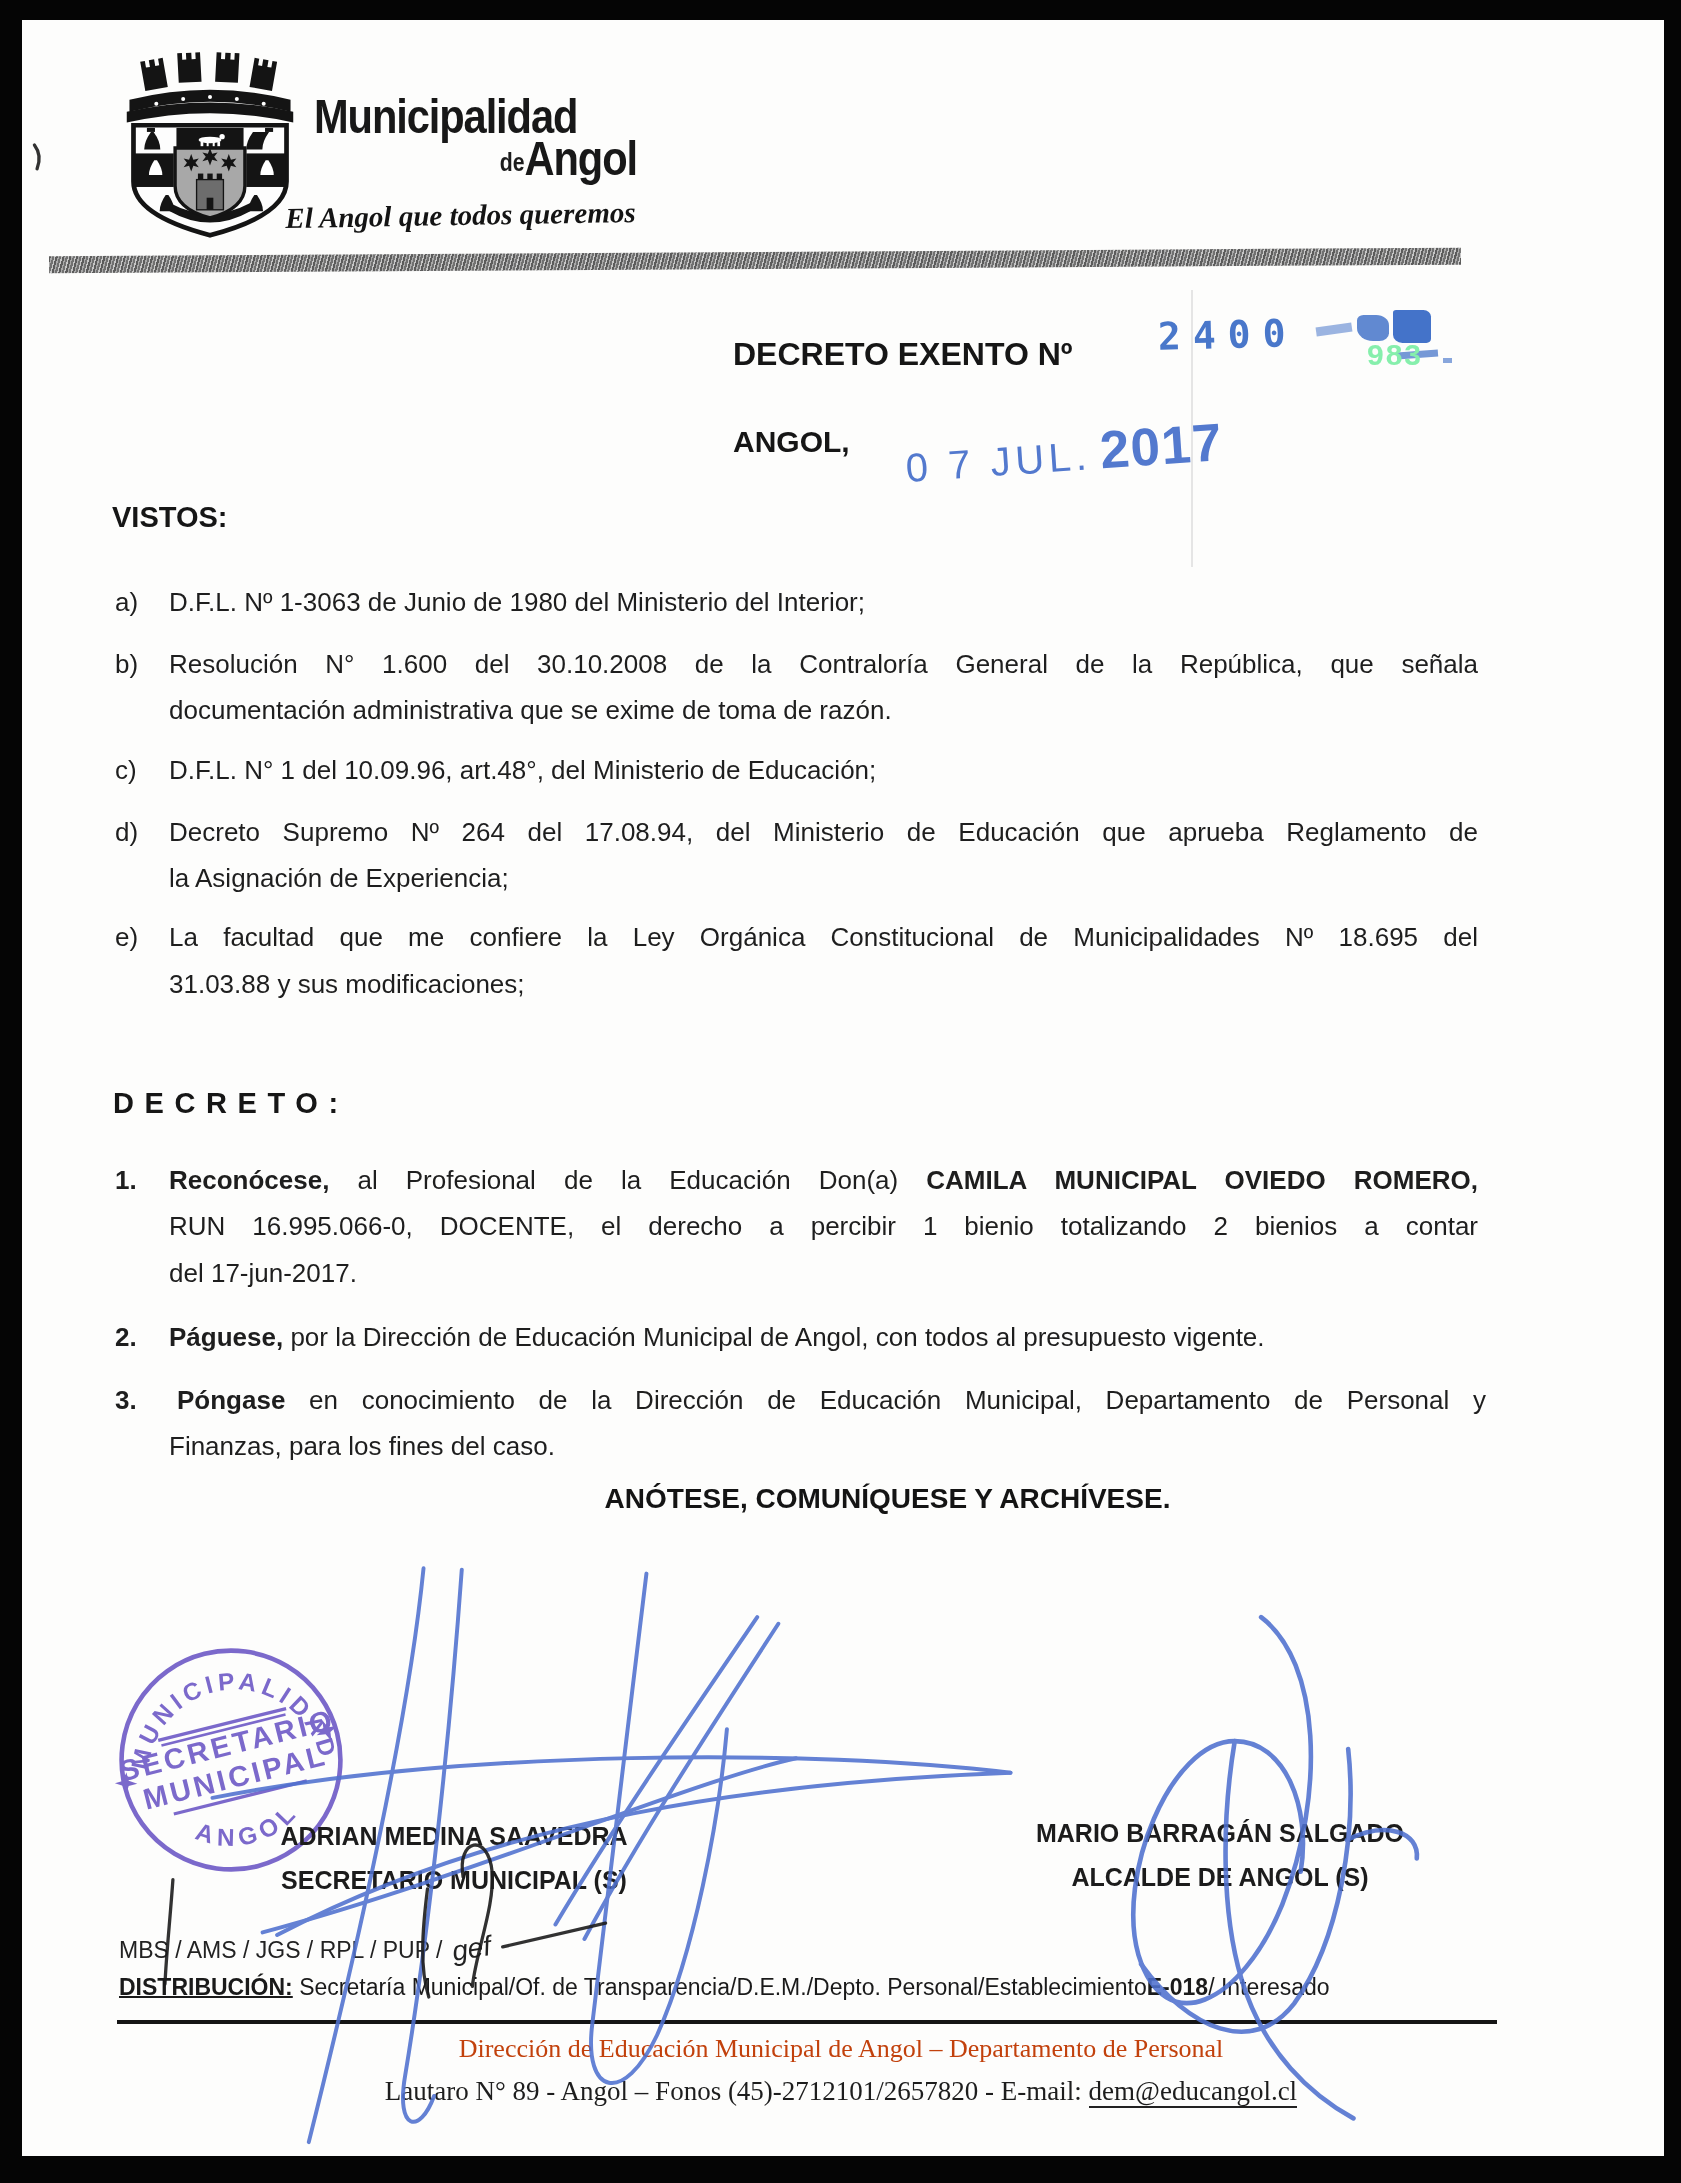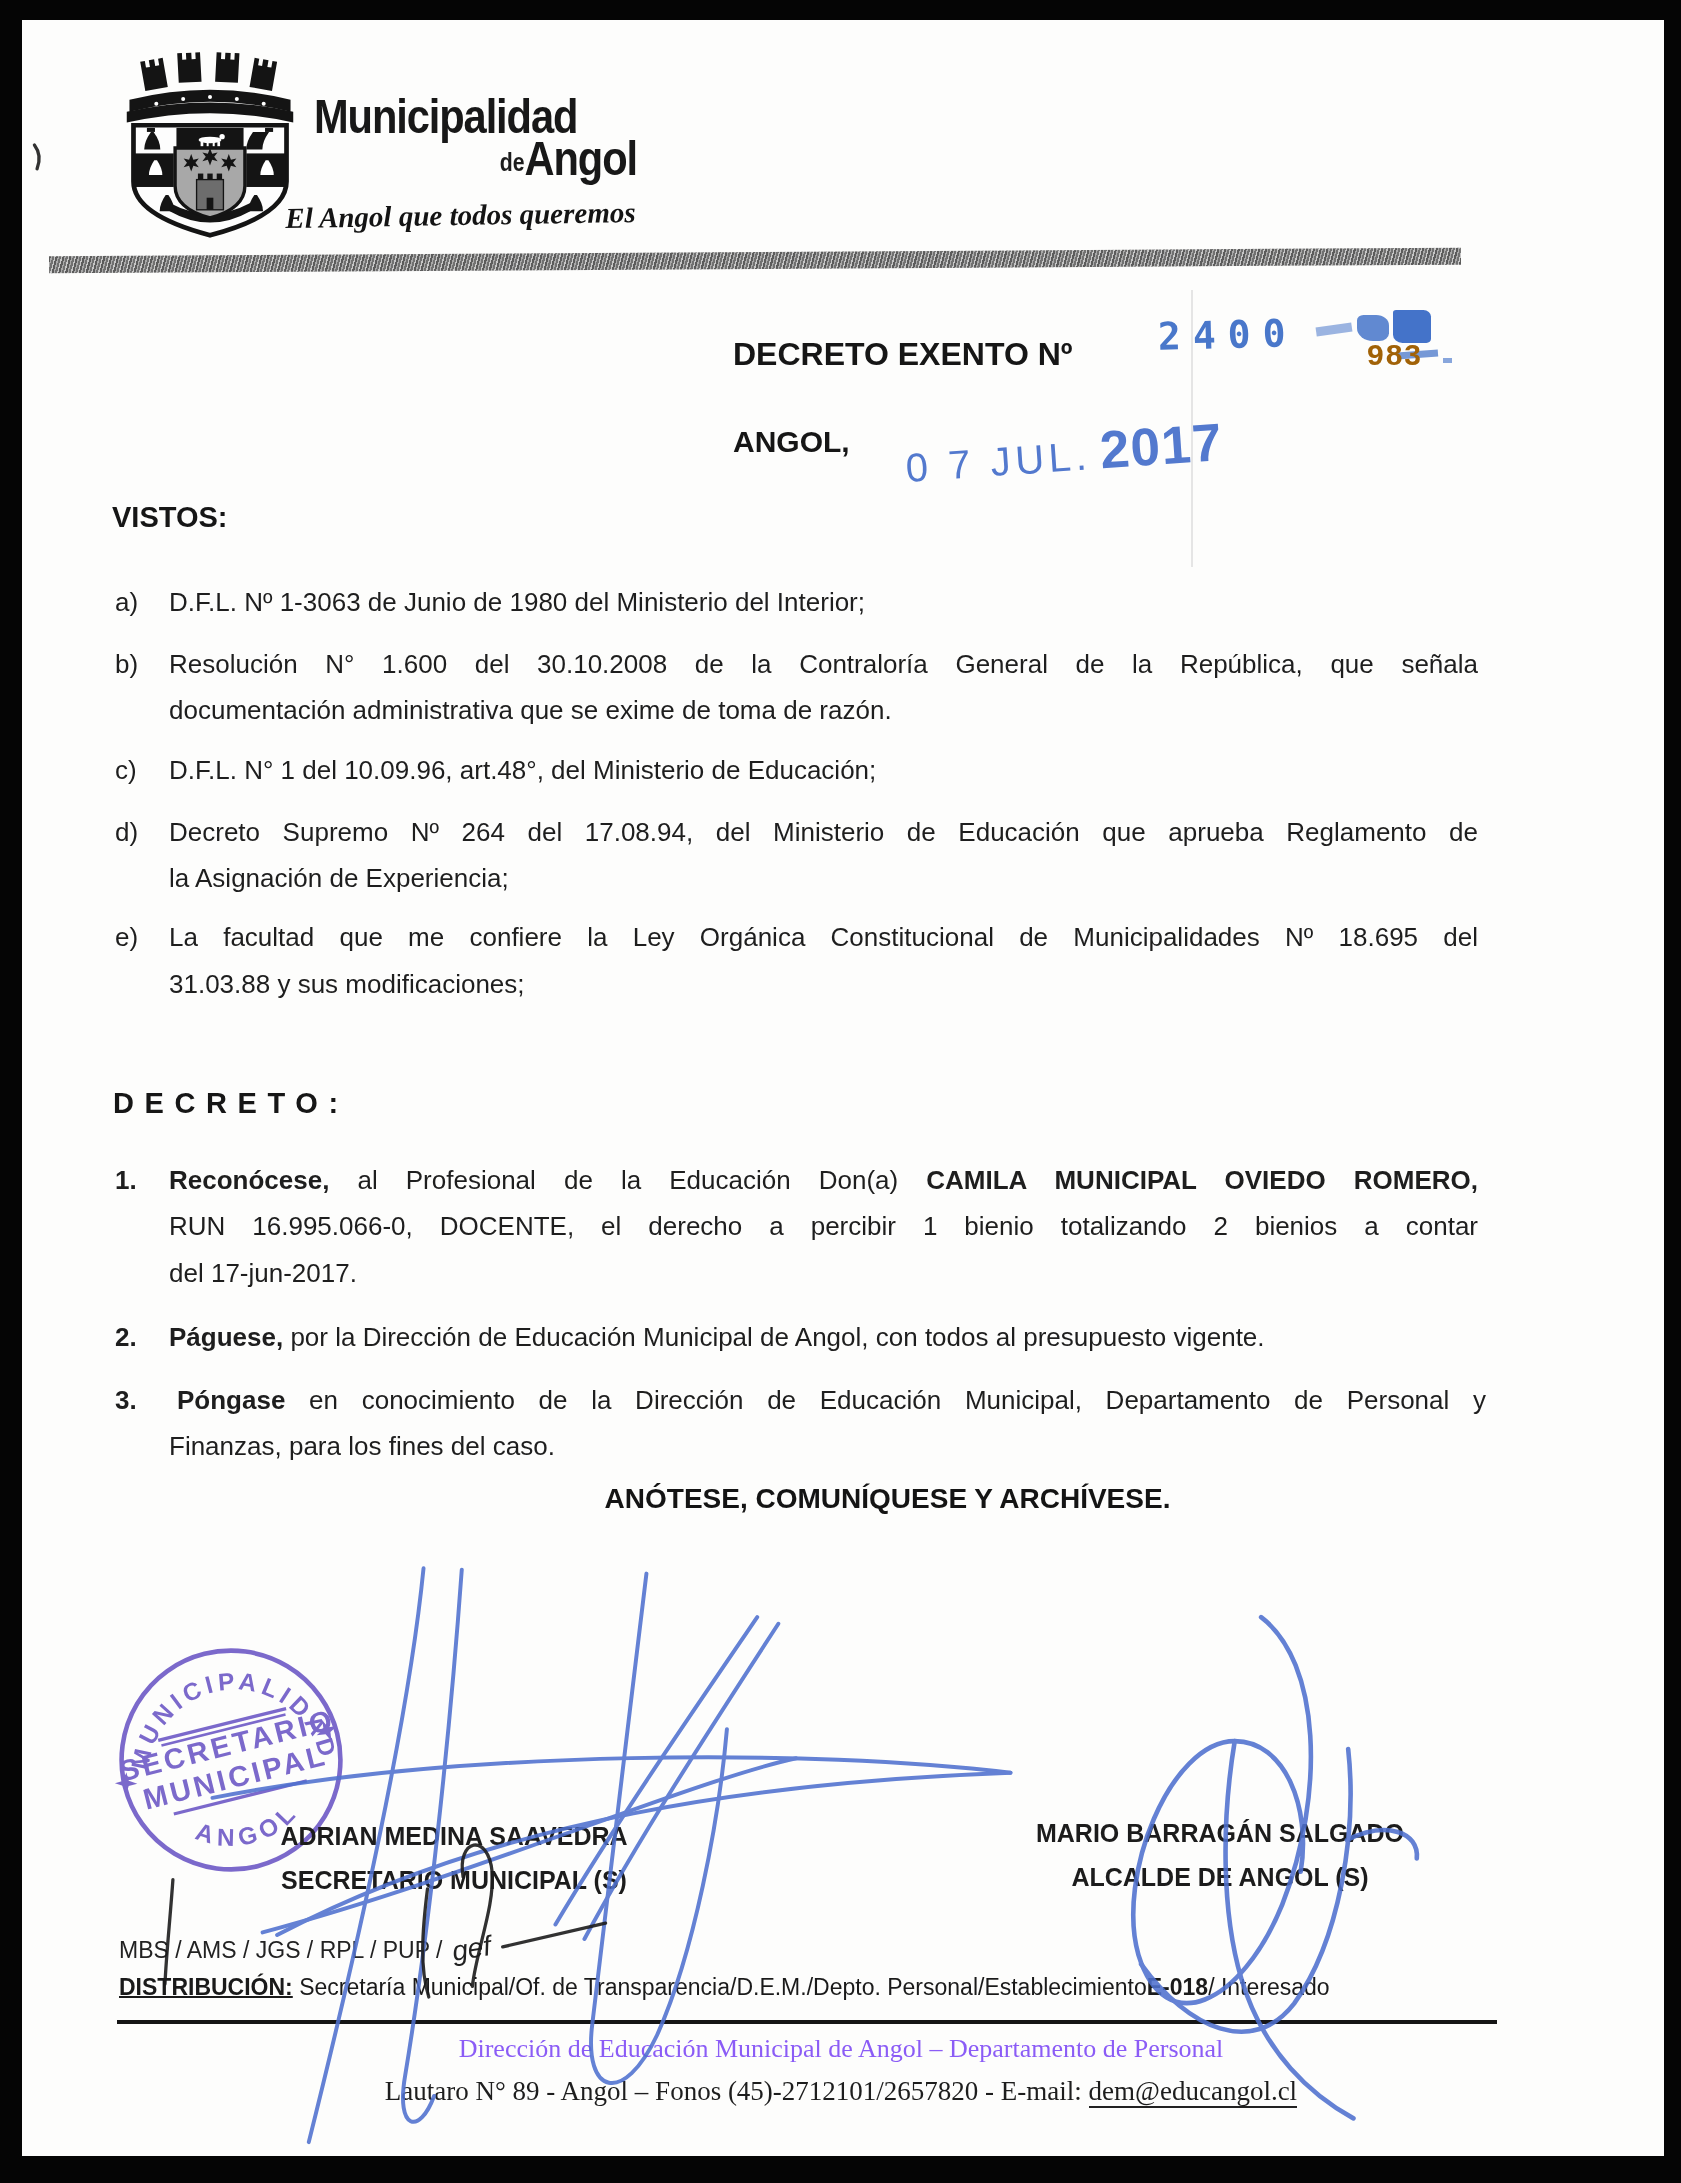--- a/index.html
+++ b/index.html
@@ -109,21 +109,21 @@
 
   <div class="abs nw stampblue" style="left:1158px;top:313px;font-size:38px;font-weight:600;letter-spacing:12px;opacity:.92;
               font-family:'DejaVu Sans Mono',monospace;transform:rotate(-1.5deg);">2400</div>
 
   <div class="abs smudge" style="left:1316px;top:325px;width:36px;height:9.2px;transform:rotate(-8deg);opacity:.5;"></div>
   <div class="abs smudge" style="left:1357px;top:315px;width:32px;height:26px;border-radius:20% 40% 30% 50%;opacity:.8;"></div>
   <div class="abs smudge" style="left:1393px;top:310px;width:38px;height:33px;border-radius:8% 20% 12% 25%;opacity:.95;"></div>
   <div class="abs smudge" style="left:1397px;top:351px;width:41px;height:6.6px;transform:rotate(-4deg);opacity:.7;"></div>
   <div class="abs smudge" style="left:1443px;top:358px;width:9.2px;height:5.3px;opacity:.6;"></div>
 
-  <div class="abs b nw" style="left:1367px;top:338px;font-size:30px;letter-spacing:2px;color:#a16207;">983</div>
+  <div class="abs b nw" style="left:1367px;top:338px;font-size:30px;letter-spacing:2px;color:#86efac;">983</div>
 
   <div class="abs b nw" style="left:733px;top:425px;font-size:30px;color:#161616;">ANGOL,</div>
 
   <div class="abs datestamp nw" style="left:905px;top:422px;">
     <span style="font-size:40px;font-weight:500;letter-spacing:4.6px;">0 7 JUL.</span>
     <span class="b" style="font-size:53px;margin-left:9.2px;letter-spacing:1.3px;">2017</span>
   </div>
 
   <div class="abs fold" style="left:1191px;top:290px;width:2px;height:277px;"></div>
 
@@ -204,21 +204,21 @@
   <div class="abs nw" style="left:119px;top:1933px;font-size:23px;color:#222;">
     <span>MBS / AMS / JGS / RPL / PUP /</span><span class="struck" style="font-size:28px;">gef</span>
   </div>
 
   <div class="abs nw" style="left:119px;top:1974px;font-size:23px;color:#1a1a1a;">
     <span class="b underl">DISTRIBUCIÓN:</span><span> Secretaría Municipal/Of. de Transparencia/D.E.M./Depto. Personal/Establecimiento</span><span class="b">E-018</span><span>/ Interesado</span>
   </div>
 
   <div class="abs" style="left:117px;top:2020px;width:1380px;height:4px;background:#151515;"></div>
 
-  <div class="abs serif nw" style="left:0;top:2034px;width:1682px;text-align:center;font-size:26px;color:#8b5cf6;">Dirección de Educación Municipal de Angol – Departamento de Personal</div>
+  <div class="abs serif nw" style="left:0;top:2034px;width:1682px;text-align:center;font-size:26px;color:#c2410c;">Dirección de Educación Municipal de Angol – Departamento de Personal</div>
   <div class="abs serif nw" style="left:0;top:2076px;width:1682px;text-align:center;font-size:27px;color:#1d1d1d;">
     <span>Lautaro  N°  89 - Angol – Fonos (45)-2712101/2657820 - E-mail: </span><span class="email">dem@educangol.cl</span>
   </div>
 
   <svg class="abs" style="left:0;top:0;pointer-events:none;" width="1682" height="2183" viewBox="0 0 2550 3310">
     <g fill="none" stroke="#4f71cf" stroke-width="6" stroke-linecap="round" opacity=".88">
       <path d="M642,2378 C618,2620 540,2960 468,3248"></path>
       <path d="M700,2380 C682,2630 650,2930 614,3148 C600,3230 636,3238 658,3178"></path>
       <path d="M980,2386 C952,2620 918,2890 898,3068 C884,3178 946,3192 996,3086 C1052,2962 1090,2760 1102,2622"></path>
       <path d="M322,2726 C700,2652 1235,2652 1532,2688"></path>

